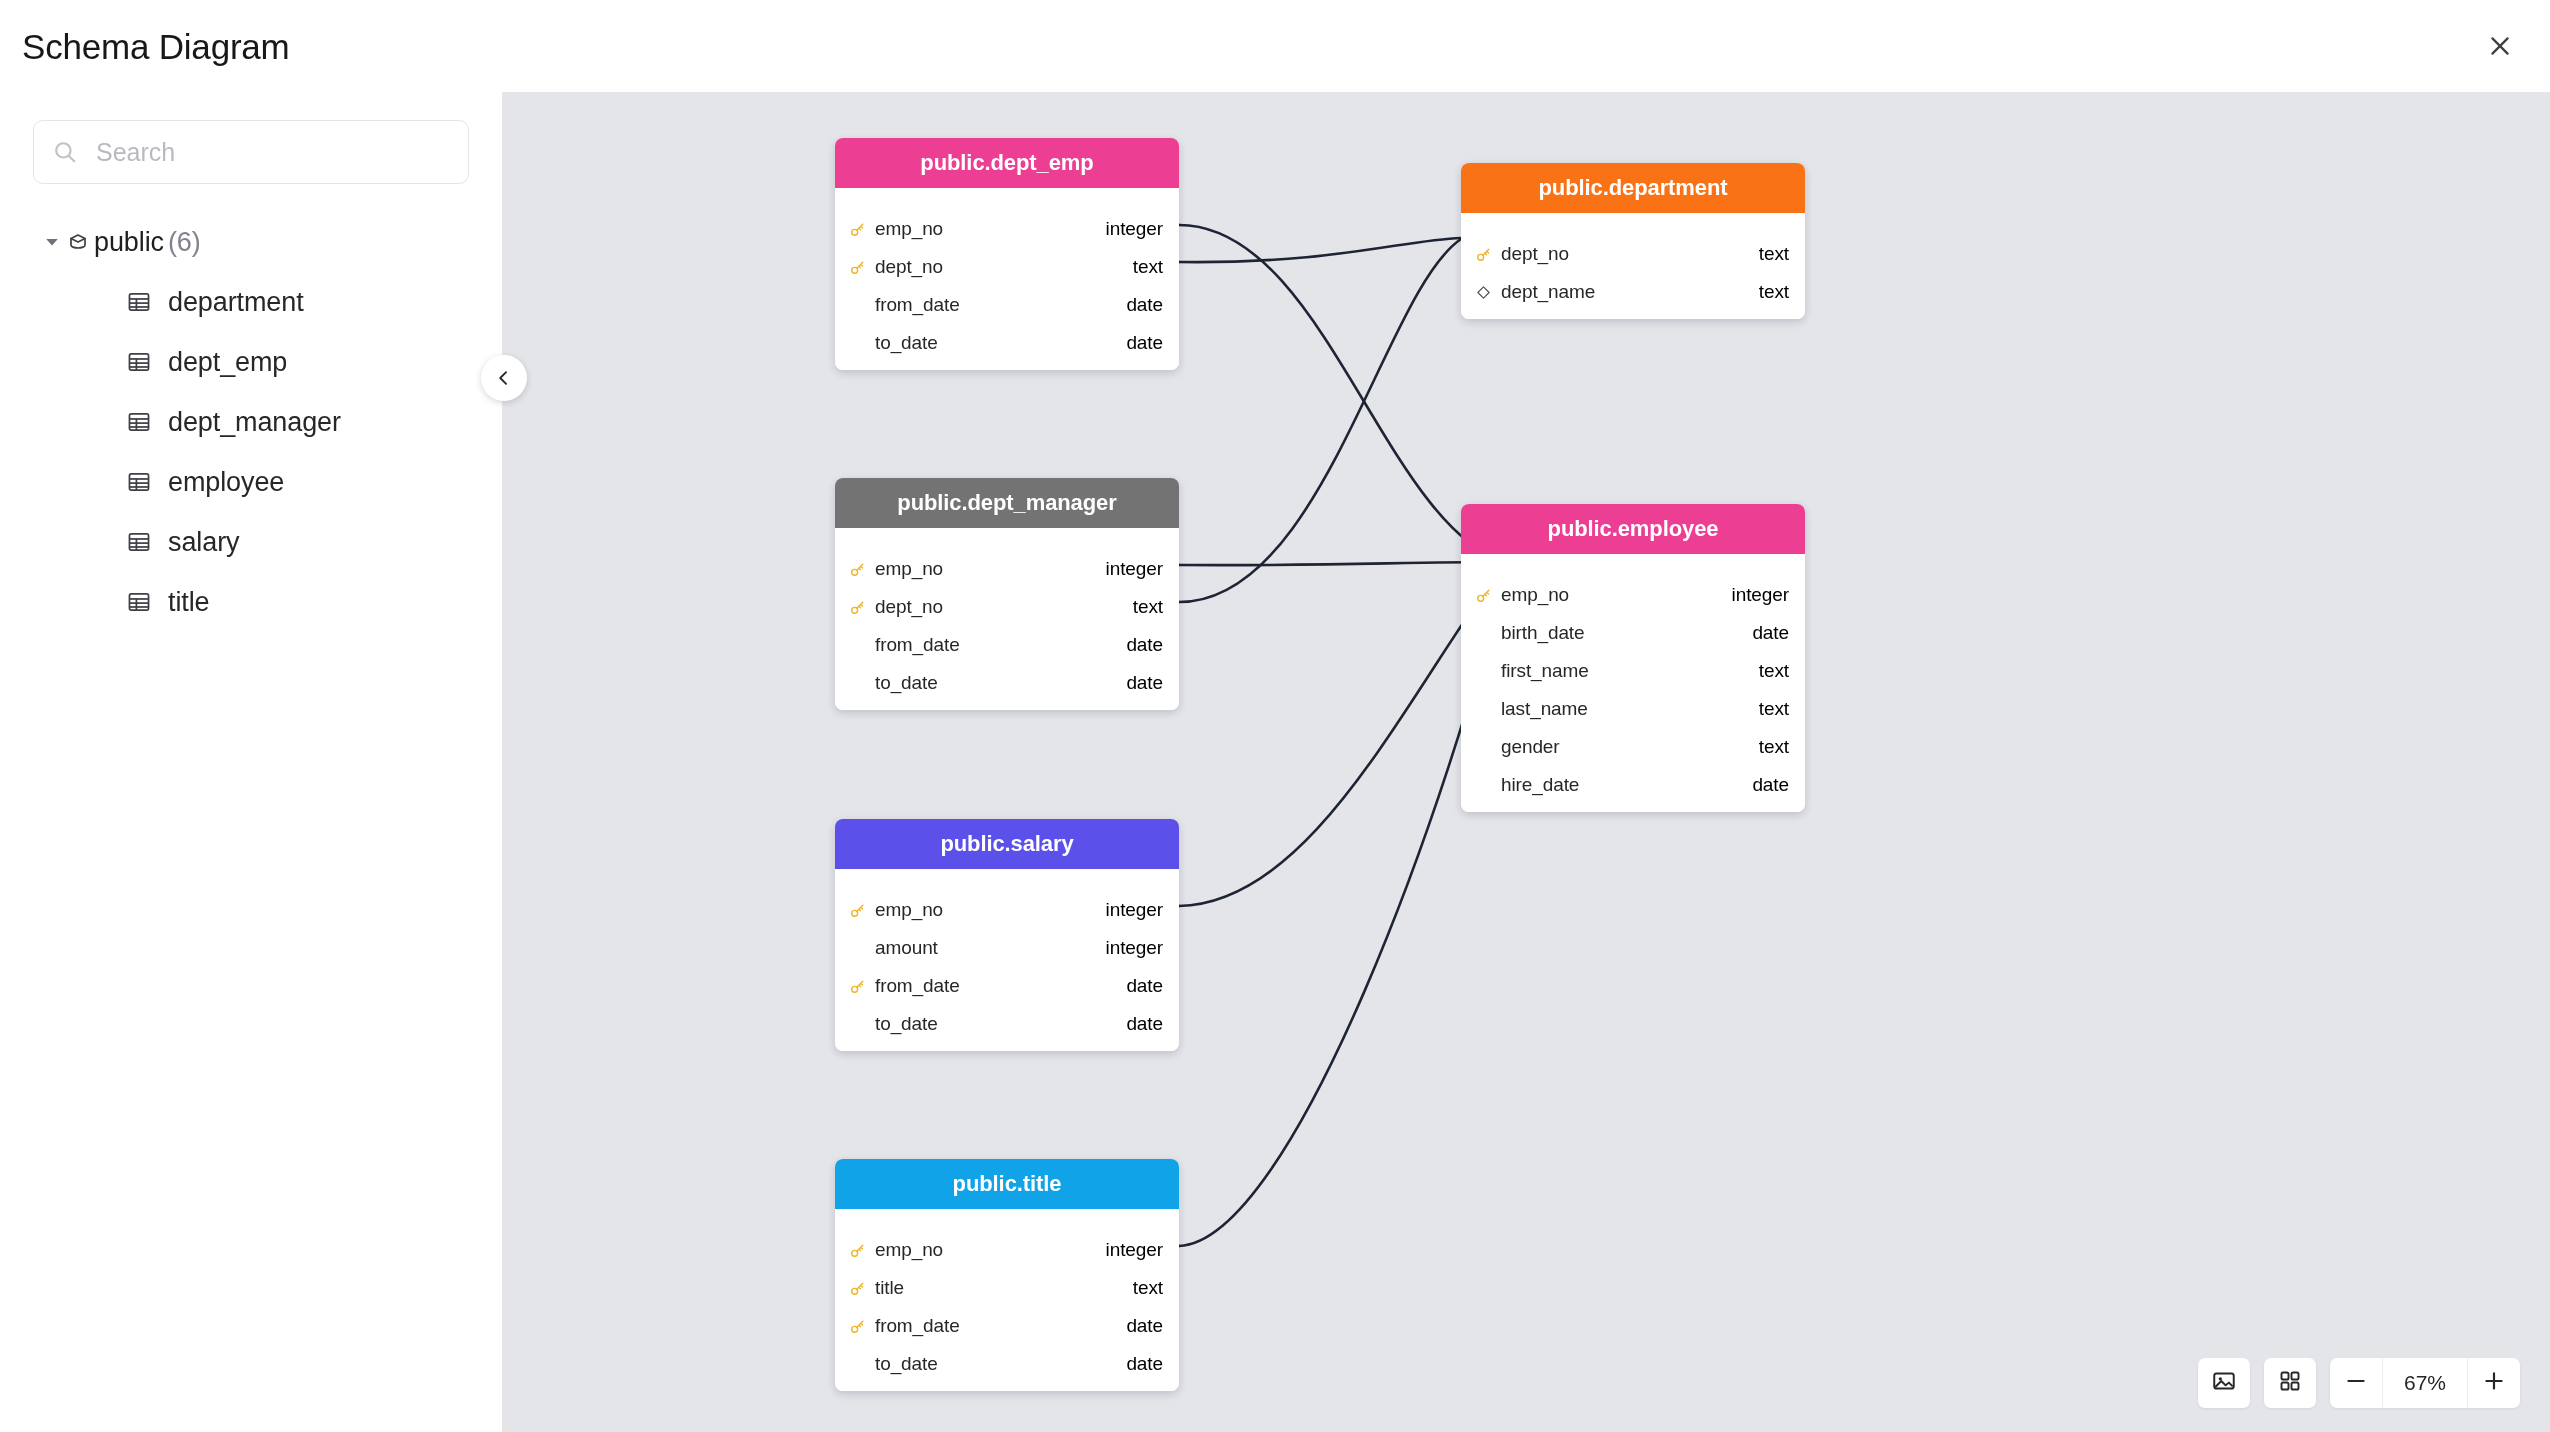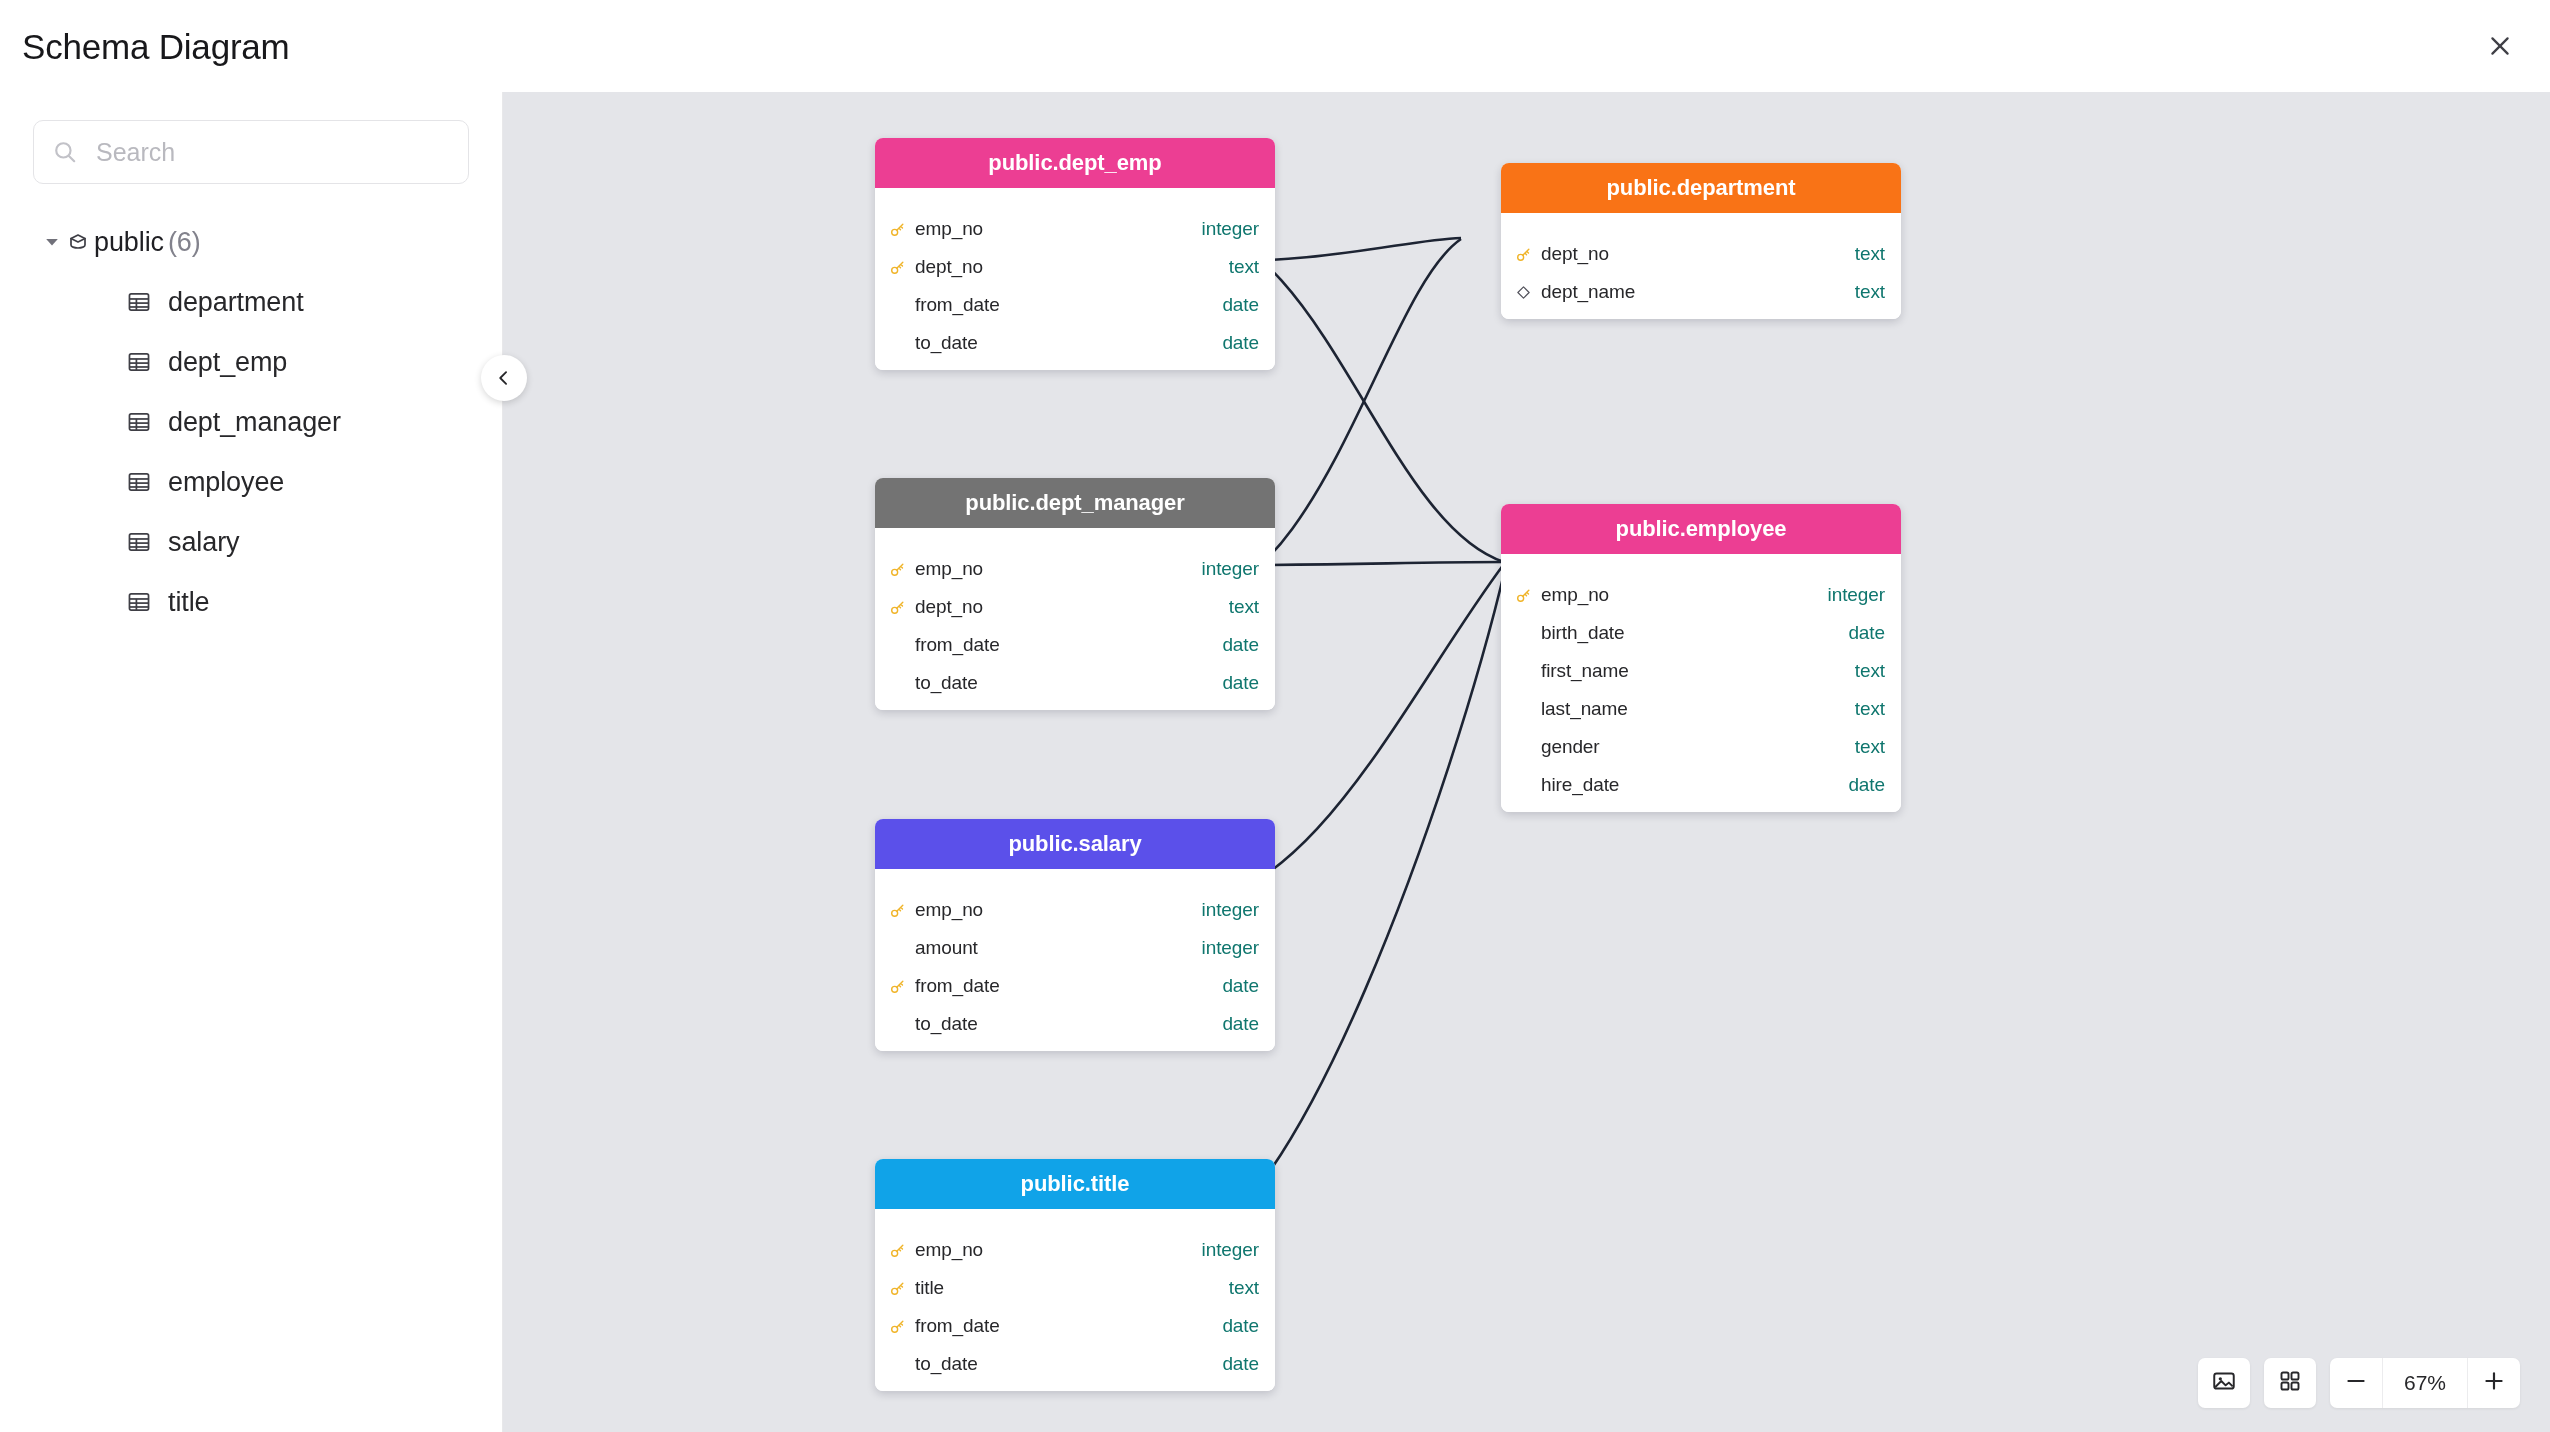--- a/index.html
+++ b/index.html
@@ -117,47 +117,46 @@
   .canvas {
     position: relative;
     flex: 1;
     background: #e4e5e9;
     overflow: hidden;
   }
   .edges { position: absolute; inset: 0; width: 100%; height: 100%; pointer-events: none; z-index: 1;}
 
   .table-card {
     position: absolute;
-    width: 400px;
+    width: 344px;
     background: #ffffff;
     border-radius: 8px;
     box-shadow: 0 3px 9px rgba(16,20,40,0.17);
     overflow: hidden;
     z-index: 5;
     cursor: grab;
-    margin-left: 40px;
   }
   .card-header {
     height: 50px;
     display: flex; align-items: center; justify-content: center;
     color: #ffffff;
     font-size: 22px;
     font-weight: bold;
     letter-spacing: -0.1px;
   }
   .card-body { padding: 22px 0 8px 0; background:#fff; }
   .col-row {
     display: flex; align-items: center;
     height: 38px;
     padding: 0 16px 0 14px;
     gap: 9px;
   }
   .col-icon { width: 17px; flex: none; display:flex; align-items:center; justify-content:center; }
   .col-name { font-size: 19px; color: #27272a; flex: 1; letter-spacing: -0.1px;}
-  .col-type { font-size: 19px; color: #0f766e; letter-spacing: -0.1px;}
+  .col-type { font-size: 19px; color: #000000; letter-spacing: -0.1px;}
 
   
   .toolbar {
     position: absolute;
     right: 30px; bottom: 24px;
     display: flex; align-items: center; gap: 14px;
     z-index: 20;
   }
   .tool-btn {
     width: 52px; height: 50px;

